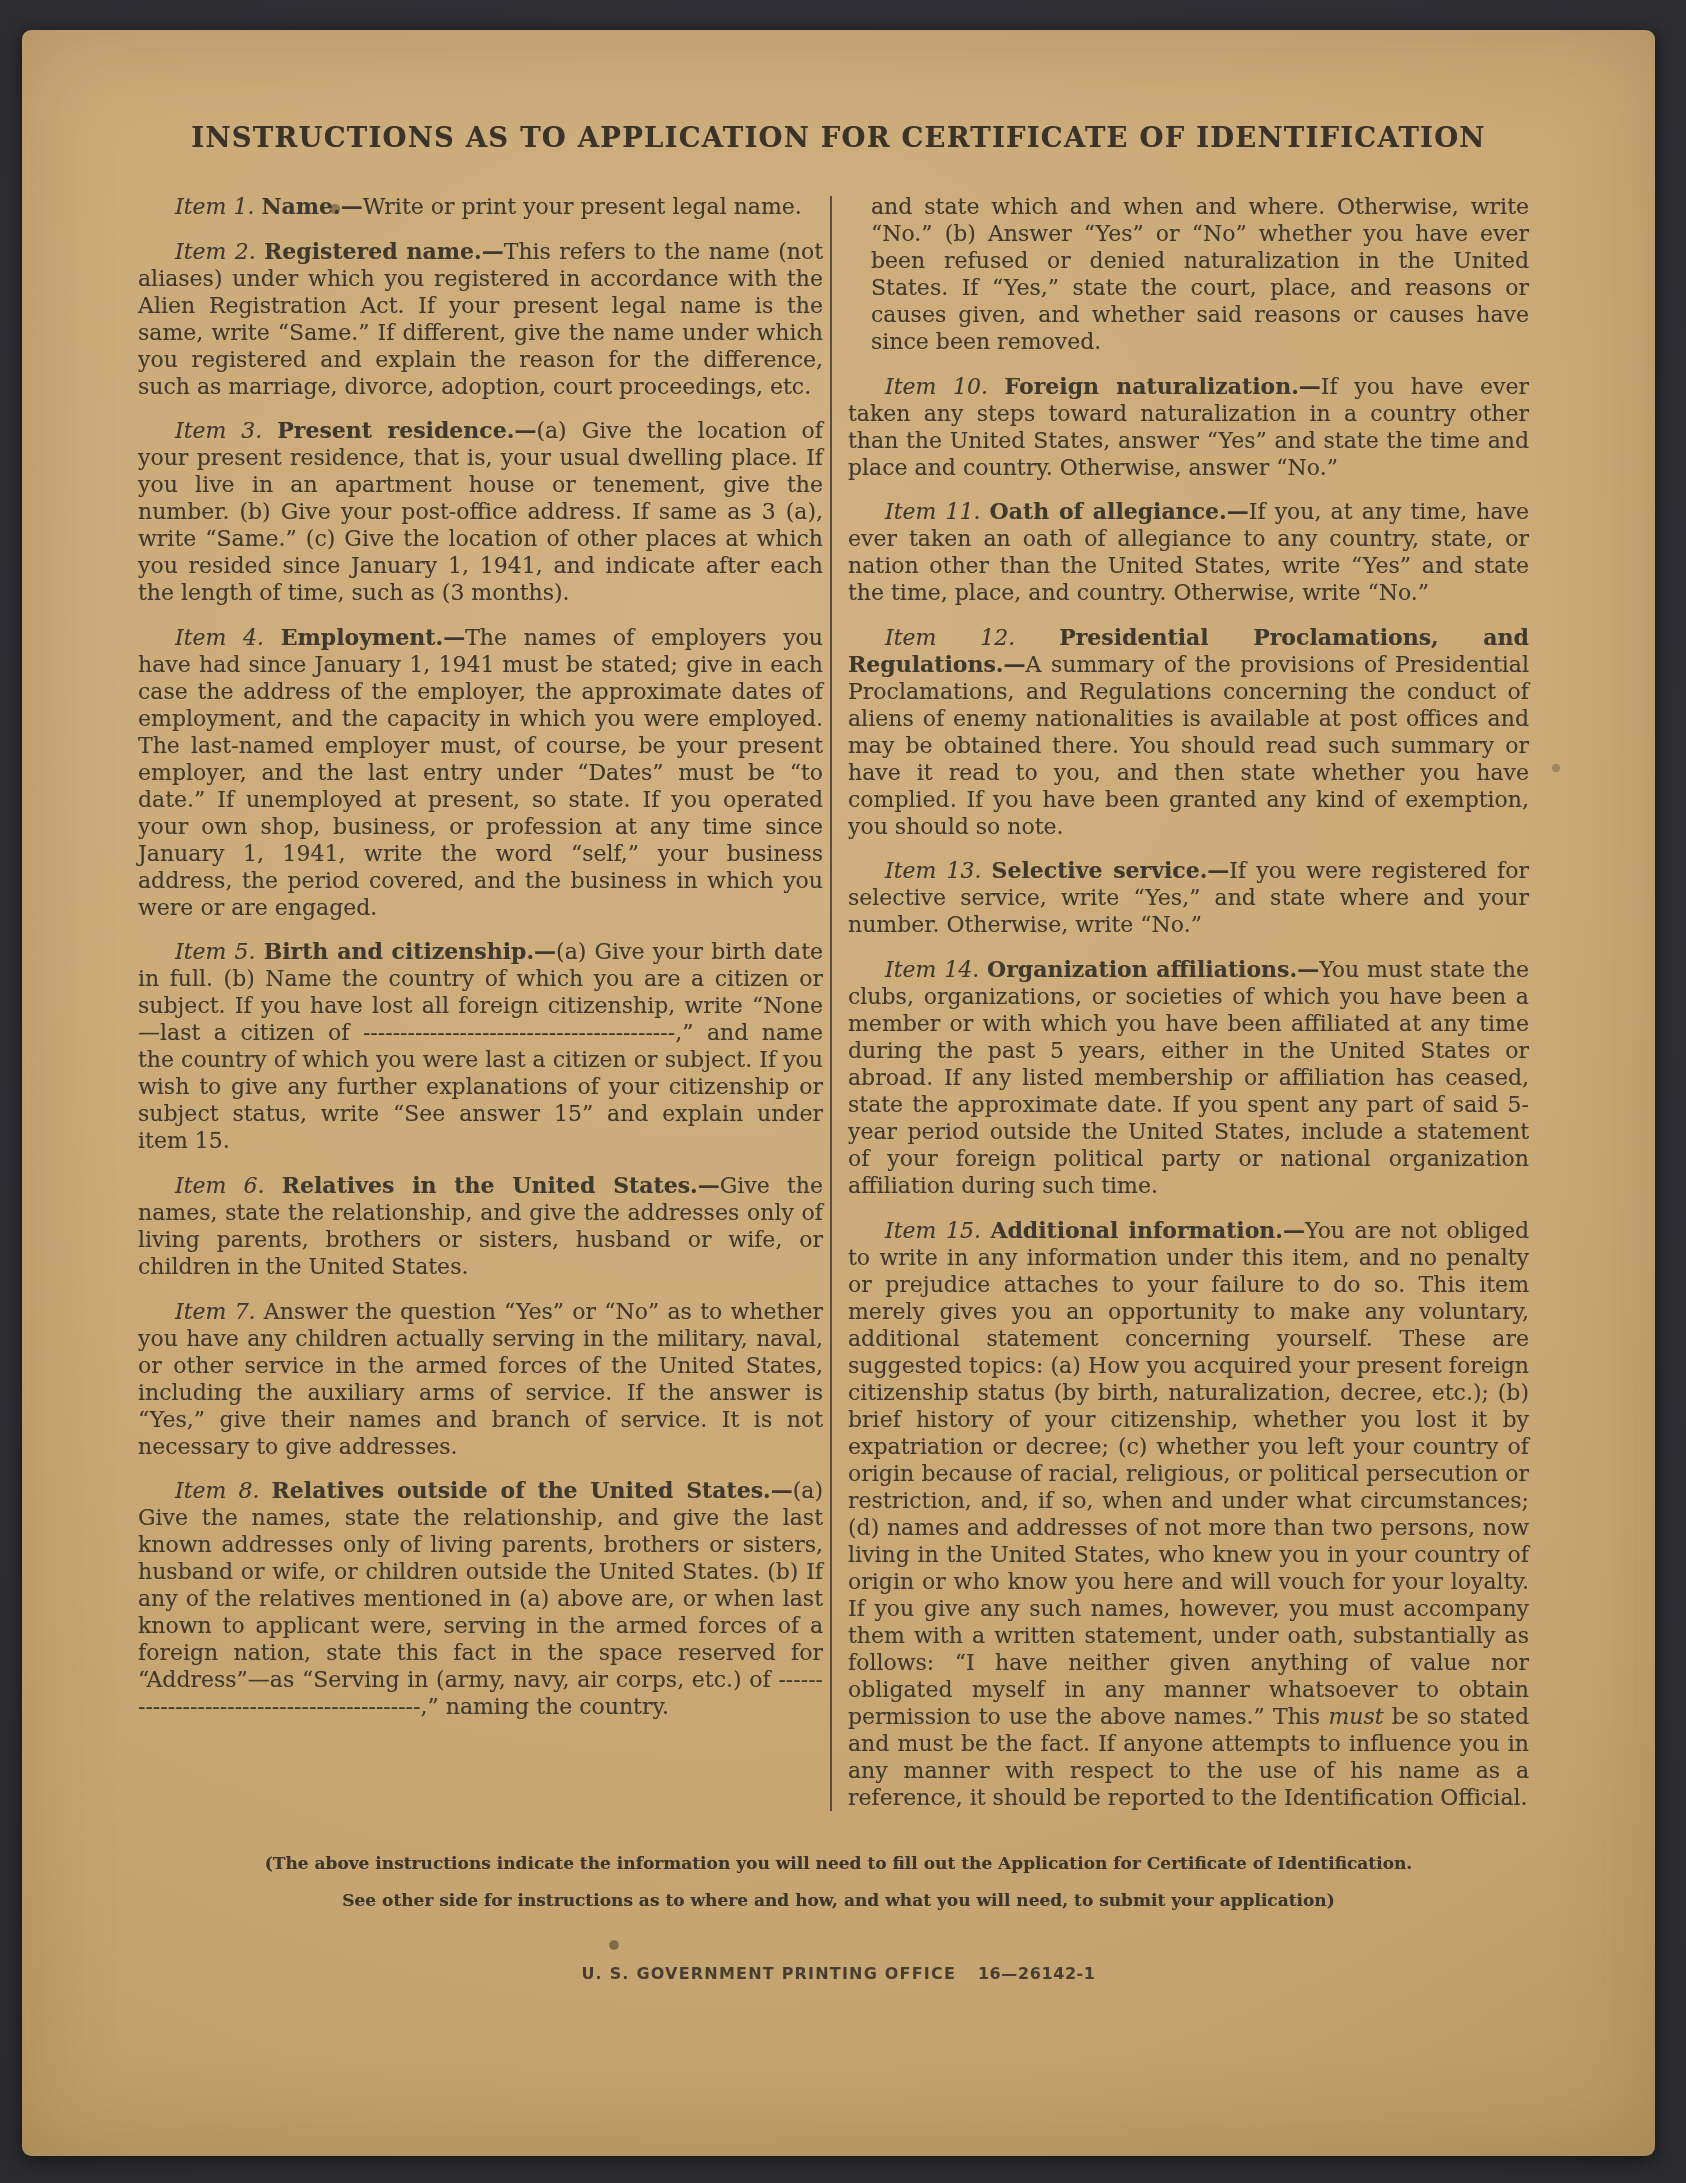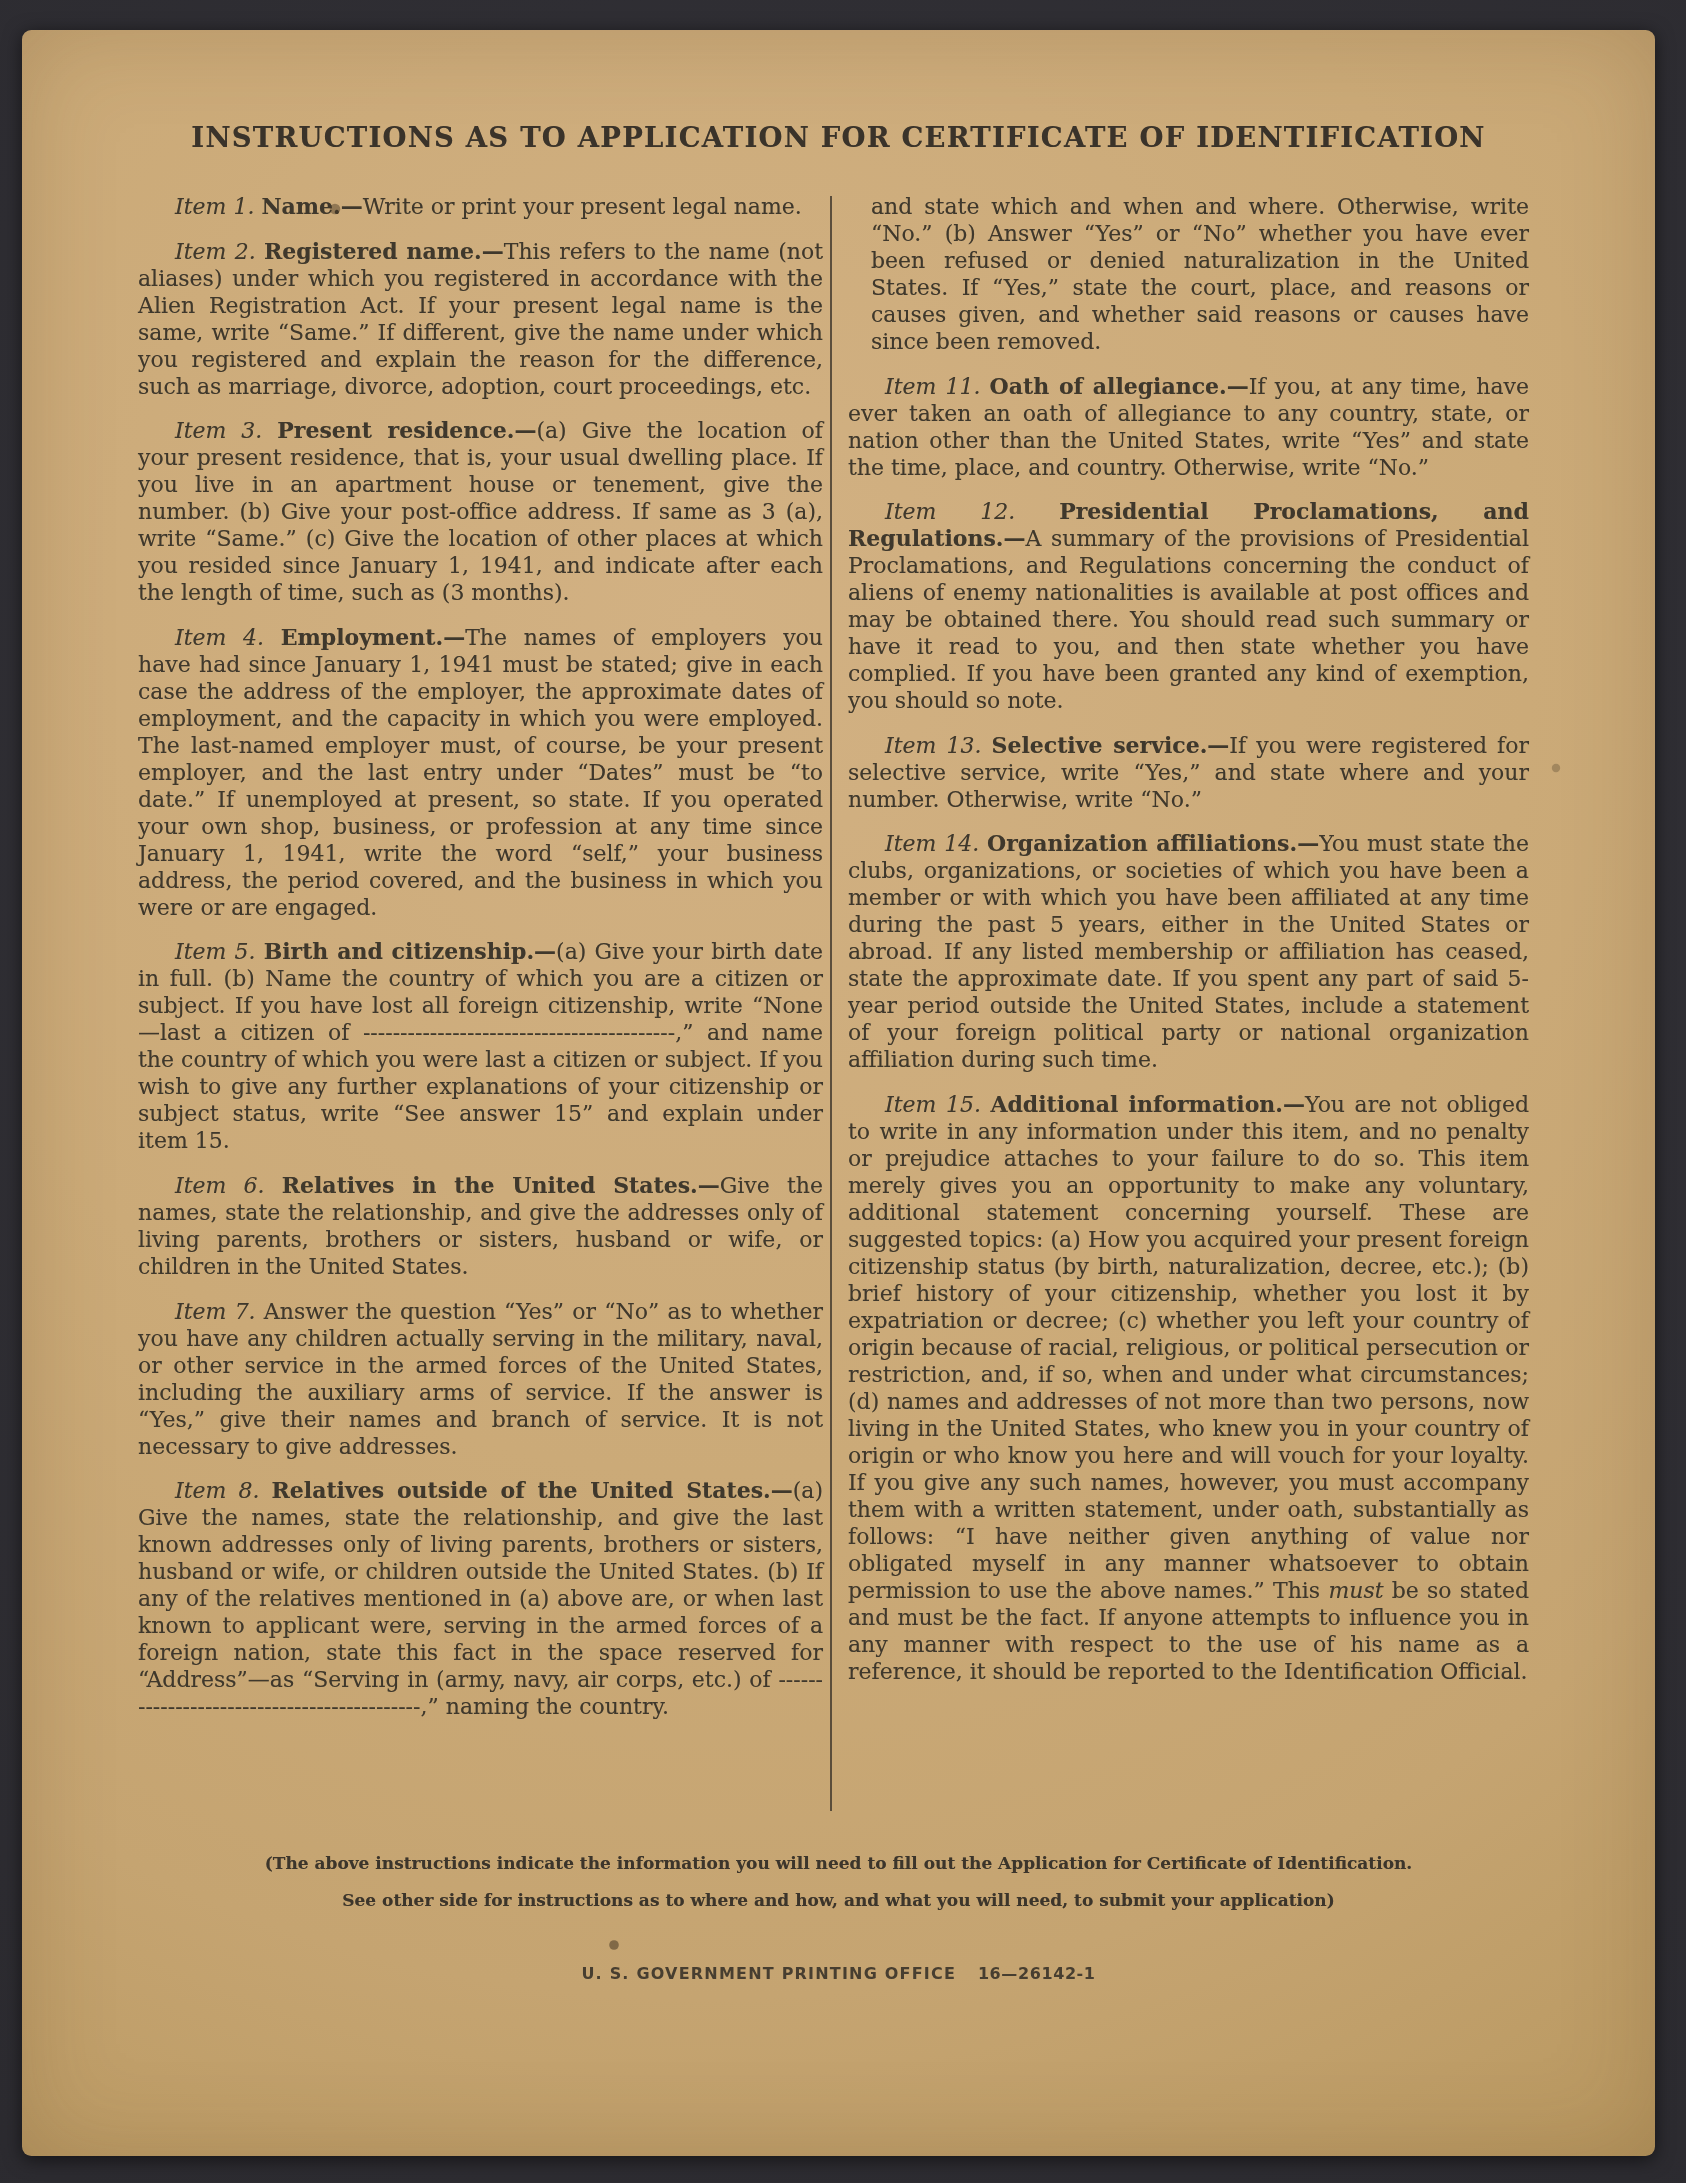--- a/index.html
+++ b/index.html
@@ -79,20 +79,21 @@
       <p class="para"><span class="label">Item 3. </span><span class="head">Present residence.—</span><span>(a)  Give the location of your present residence, that is, your usual dwelling place.  If you live in an apartment house or tenement, give the number.  (b) Give your post-office address.  If same as 3 (a), write “Same.”  (c) Give the location of other places at which you resided since January 1, 1941, and indicate after each the length of time, such as (3 months).</span></p>
       <p class="para"><span class="label">Item 4. </span><span class="head">Employment.—</span><span>The names of employers you have had since January 1, 1941 must be stated; give in each case the address of the employer, the approximate dates of employment, and the capacity in which you were employed.  The last-named employer must, of course, be your present employer, and the last entry under “Dates” must be “to date.”  If unemployed at present, so state.  If you operated your own shop, business, or profession at any time since January 1, 1941, write the word “self,” your business address, the period covered, and the business in which you were or are engaged.</span></p>
       <p class="para"><span class="label">Item 5. </span><span class="head">Birth and citizenship.—</span><span>(a) Give your birth date in full.  (b) Name the country of which you are a citizen or subject.  If you have lost all foreign citizenship, write “None—last a citizen of ------------------------------------------,” and name the country of which you were last a citizen or subject.  If you wish to give any further explanations of your citizenship or subject status, write “See answer 15” and explain under item 15.</span></p>
       <p class="para"><span class="label">Item 6. </span><span class="head">Relatives in the United States.—</span><span>Give the names, state the relationship, and give the addresses only of living parents, brothers or sisters, husband or wife, or children in the United States.</span></p>
       <p class="para"><span class="label">Item 7. </span><span>Answer the question “Yes” or “No” as to whether you have any children actually serving in the military, naval, or other service in the armed forces of the United States, including the auxiliary arms of service.  If the answer is “Yes,” give their names and branch of service.  It is not necessary to give addresses.</span></p>
       <p class="para"><span class="label">Item 8. </span><span class="head">Relatives outside of the United States.—</span><span>(a) Give the names, state the relationship, and give the last known addresses only of living parents, brothers or sisters, husband or wife, or children outside the United States.  (b) If any of the relatives mentioned in (a) above are, or when last known to applicant were, serving in the armed forces of a foreign nation, state this fact in the space reserved for “Address”—as “Serving in (army, navy, air corps, etc.) of --------------------------------------------,” naming the country.</span></p>
     </div>
   <div class="divider"></div>
   <div class="col col-right">
       <p class="para cont"><span>and state which and when and where.  Otherwise, write “No.”  (b) Answer “Yes” or “No” whether you have ever been refused or denied naturalization in the United States.  If “Yes,” state the court, place, and reasons or causes given, and whether said reasons or causes have since been removed.</span></p>
+      <p class="para"><span class="label">Item 10. </span><span class="head">Foreign naturalization.—</span><span>If you have ever taken any steps toward naturalization in a country other than the United States, answer “Yes” and state the time and place and country.  Otherwise, answer “No.”</span></p>
       <p class="para"><span class="label">Item 11. </span><span class="head">Oath of allegiance.—</span><span>If you, at any time, have ever taken an oath of allegiance to any country, state, or nation other than the United States, write “Yes” and state the time, place, and country.  Otherwise, write “No.”</span></p>
       <p class="para"><span class="label">Item 12. </span><span class="head">Presidential Proclamations, and Regulations.—</span><span>A summary of the provisions of Presidential Proclamations, and Regulations concerning the conduct of aliens of enemy nationalities is available at post offices and may be obtained there.  You should read such summary or have it read to you, and then state whether you have complied.  If you have been granted any kind of exemption, you should so note.</span></p>
       <p class="para"><span class="label">Item 13. </span><span class="head">Selective service.—</span><span>If you were registered for selective service, write “Yes,” and state where and your number.  Otherwise, write “No.”</span></p>
       <p class="para"><span class="label">Item 14. </span><span class="head">Organization affiliations.—</span><span>You must state the clubs, organizations, or societies of which you have been a member or with which you have been affiliated at any time during the past 5 years, either in the United States or abroad.  If any listed membership or affiliation has ceased, state the approximate date.  If you spent any part of said 5-year period outside the United States, include a statement of your foreign political party or national organization affiliation during such time.</span></p>
       <p class="para"><span class="label">Item 15. </span><span class="head">Additional information.—</span><span>You are not obliged to write in any information under this item, and no penalty or prejudice attaches to your failure to do so.  This item merely gives you an opportunity to make any voluntary, additional statement concerning yourself.  These are suggested topics: (a) How you acquired your present foreign citizenship status (by birth, naturalization, decree, etc.); (b) brief history of your citizenship, whether you lost it by expatriation or decree; (c) whether you left your country of origin because of racial, religious, or political persecution or restriction, and, if so, when and under what circumstances; (d) names and addresses of not more than two persons, now living in the United States, who knew you in your country of origin or who know you here and will vouch for your loyalty.  If you give any such names, however, you must accompany them with a written statement, under oath, substantially as follows: “I have neither given anything of value nor obligated myself in any manner whatsoever to obtain permission to use the above names.”  This </span><span class="em">must</span><span> be so stated and must be the fact.  If anyone attempts to influence you in any manner with respect to the use of his name as a reference, it should be reported to the Identification Official.</span></p>
     </div>
 
   <div class="footer">
     <div>(The above instructions indicate the information you will need to fill out the Application for Certificate of Identification.</div>
     <div>See other side for instructions as to where and how, and what you will need, to submit your application)</div>

